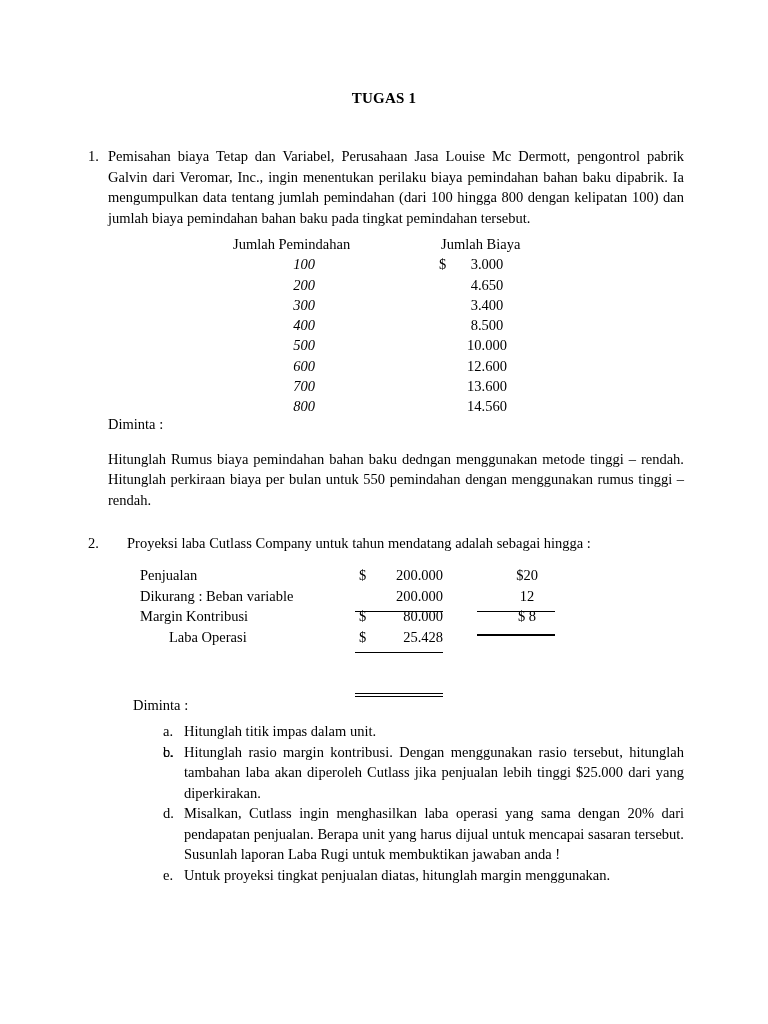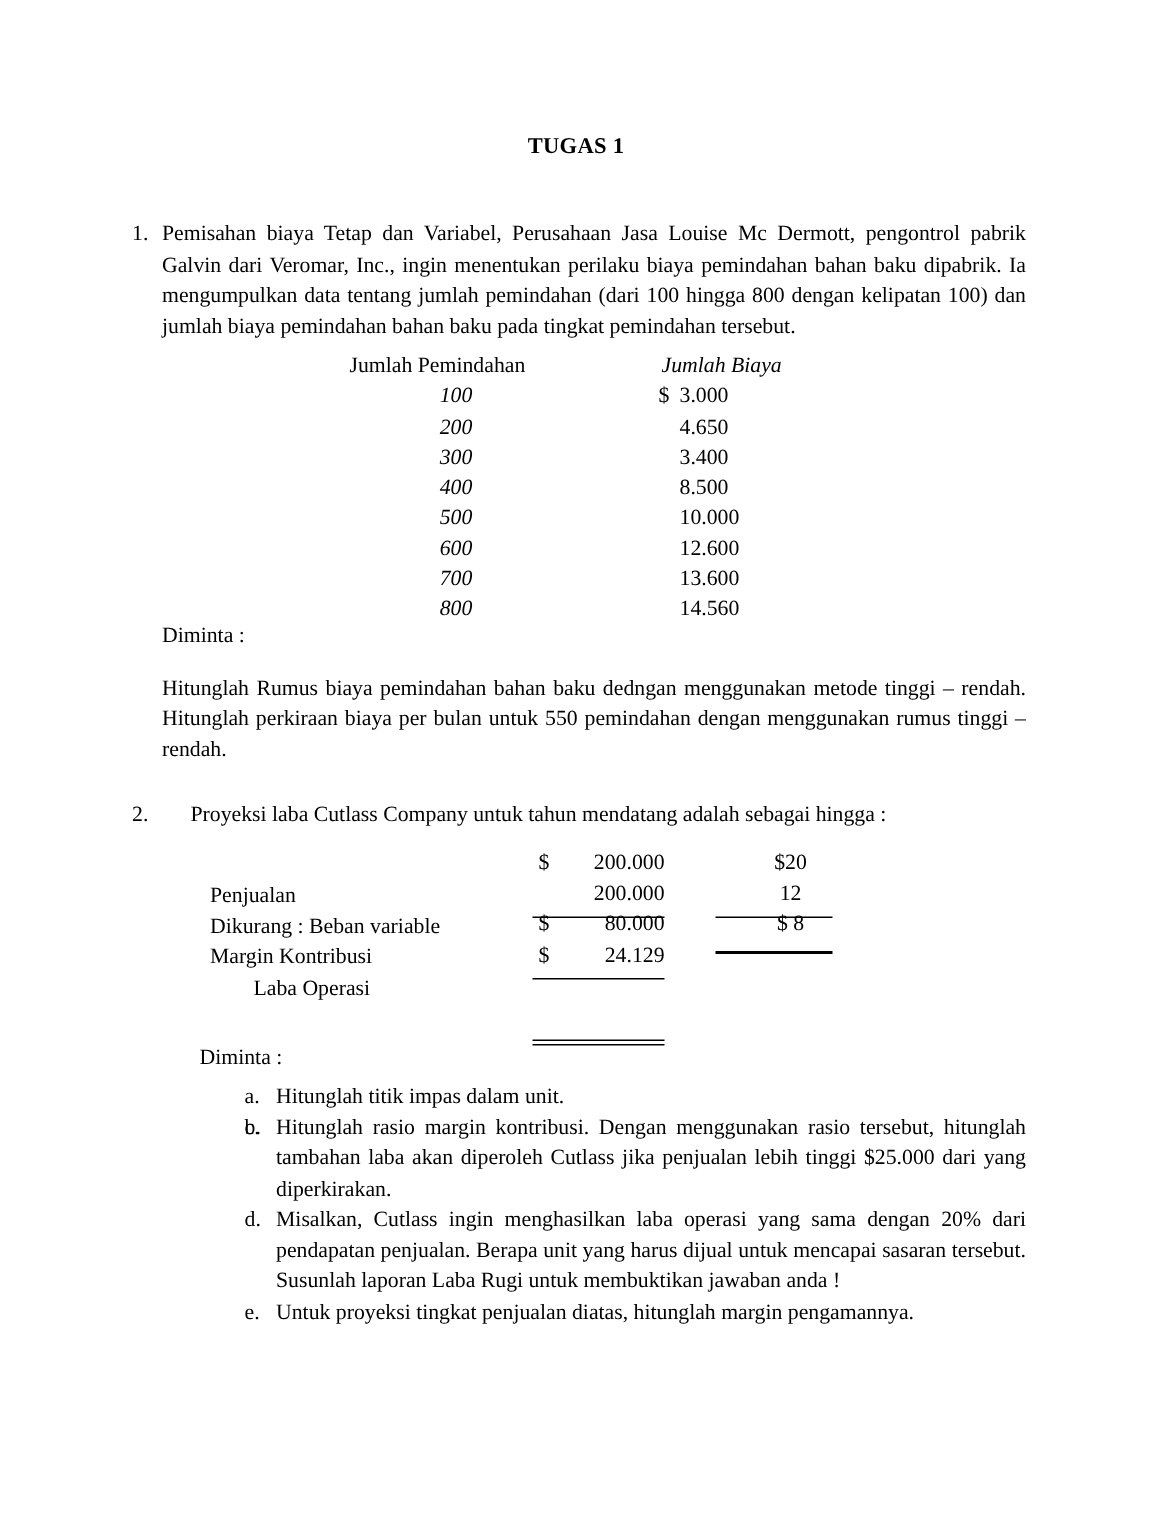--- a/index.html
+++ b/index.html
@@ -97,21 +97,20 @@
     position: absolute;
     left: 0;
     top: 0;
     white-space: nowrap;
   }
   .t1-h-right {
     position: absolute;
     left: 208px;
     top: 0;
     white-space: nowrap;
-    font-style: italic;
   }
   .t1-row {
     position: relative;
     height: 20.3px;
   }
   .t1-qty {
     position: absolute;
     left: 19px;
     top: 0;
     width: 104px;
@@ -123,21 +122,21 @@
     left: 206px;
     top: 0;
     width: 14px;
     text-align: left;
   }
   .t1-amt {
     position: absolute;
     left: 220px;
     top: 0;
     width: 68px;
-    text-align: left;
+    text-align: center;
   }
 
   
   #diminta-1 {
     position: absolute;
     left: 108px;
     top: 414px;
     width: 576px;
     font-size: 14.5px;
     line-height: 20.5px;
@@ -179,21 +178,20 @@
   }
   .t2-row {
     position: relative;
     height: 20.5px;
   }
   .t2-label {
     position: absolute;
     left: 0;
     top: 0;
     white-space: nowrap;
-    margin-top: 22px;
   }
   .t2-label.indent { left: 29px; }
   .t2-total {
     position: absolute;
     left: 215px;
     top: 0;
     width: 100px;
   }
   .t2-unit {
     position: absolute;
@@ -354,21 +352,21 @@
         <span class="t2-num">80.000</span>
       </span>
       <span class="t2-unit">$ 8</span>
     </div>
 
 
     <div class="t2-row">
       <span class="t2-label indent">Laba Operasi</span>
       <span class="t2-total">
         <span class="t2-cur">$</span>
-        <span class="t2-num">24.129</span>
+        <span class="t2-num">25.428</span>
       </span>
       <span class="t2-unit"></span>
     </div>
   </div>
 
   <div class="rule rule-total-1"></div>
   <div class="rule rule-total-2"></div>
   <div class="rule rule-total-3"></div>
   <div class="rule rule-total-4"></div>
   <div class="rule rule-unit-1"></div>
@@ -387,17 +385,17 @@
     <div class="alpha-item">
       <span class="alpha-marker">c.</span>
       <span>Hitunglah rasio margin kontribusi. Dengan menggunakan rasio tersebut, hitunglah tambahan laba akan diperoleh Cutlass jika penjualan lebih tinggi $25.000 dari yang diperkirakan.</span>
     </div>
     <div class="alpha-item">
       <span class="alpha-marker">d.</span>
       <span>Misalkan, Cutlass ingin menghasilkan laba operasi yang sama dengan 20% dari pendapatan penjualan. Berapa unit yang harus dijual untuk mencapai sasaran tersebut. Susunlah laporan Laba Rugi untuk membuktikan jawaban anda !</span>
     </div>
     <div class="alpha-item">
       <span class="alpha-marker">e.</span>
-      <span>Untuk proyeksi tingkat penjualan diatas, hitunglah margin pengamannya.</span>
+      <span>Untuk proyeksi tingkat penjualan diatas, hitunglah margin menggunakan.</span>
     </div>
   </div>
 
 </div>
 
 </body></html>

